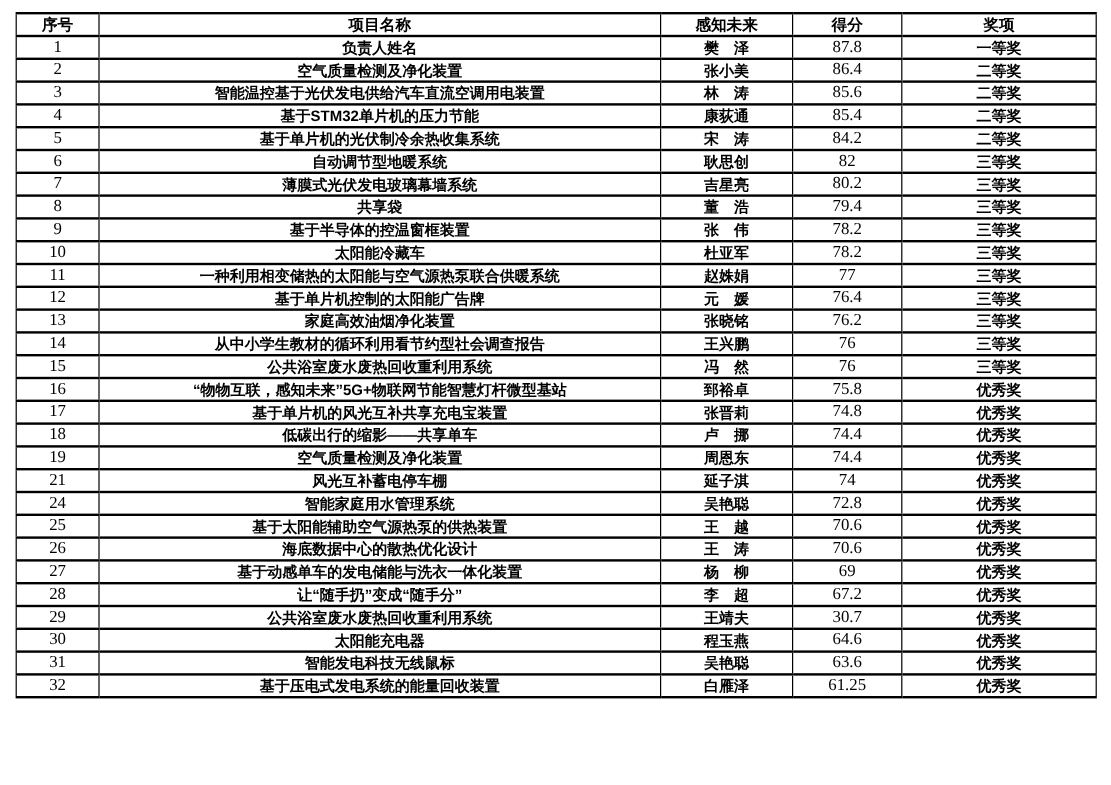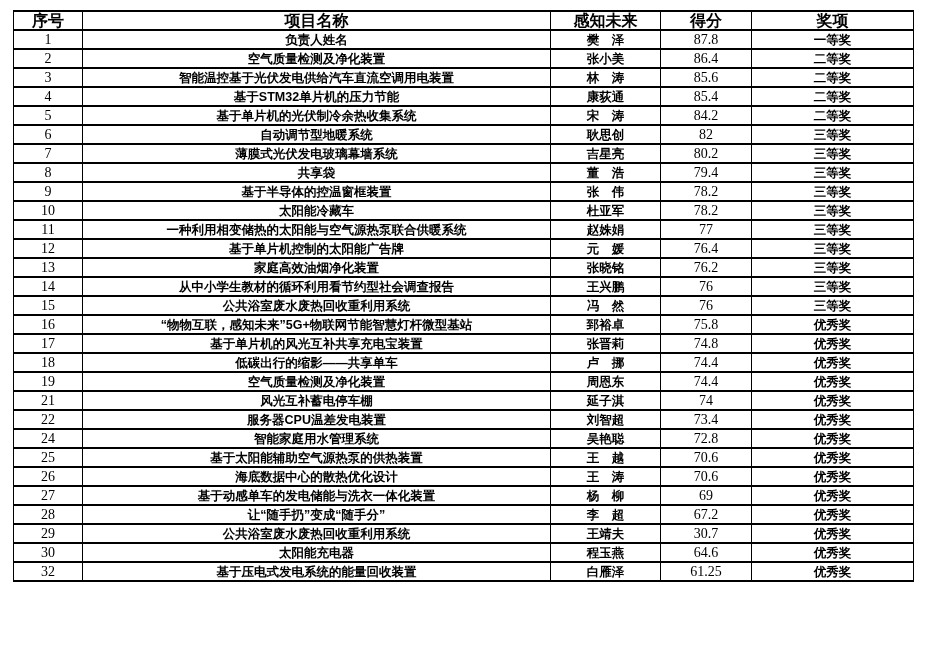--- a/index.html
+++ b/index.html
@@ -32,21 +32,21 @@
     border-bottom-width: 2px;
     text-align: center;
     vertical-align: middle;
     height: 17px;
     padding: 0 2px;
     overflow: hidden;
     white-space: nowrap;
   }
   table.award-table th {
     font-weight: bold;
-    font-size: 16px;
+    font-size: 13px;
     line-height: 17px;
   }
   td.cell-cn {
     font-weight: bold;
     font-size: 12.5px;
     line-height: 16px;
   }
   td.cell-num {
     font-family: "Liberation Serif", serif;
     font-weight: normal;
@@ -215,27 +215,20 @@
           <td class="cell-cn">优秀奖</td>
         </tr>
         <tr>
           <td class="cell-num">21</td>
           <td class="cell-cn">风光互补蓄电停车棚</td>
           <td class="cell-cn">延子淇</td>
           <td class="cell-num">74</td>
           <td class="cell-cn">优秀奖</td>
         </tr>
         <tr>
-          <td class="cell-num">22</td>
-          <td class="cell-cn">服务器CPU温差发电装置</td>
-          <td class="cell-cn">刘智超</td>
-          <td class="cell-num">73.4</td>
-          <td class="cell-cn">优秀奖</td>
-        </tr>
-        <tr>
           <td class="cell-num">24</td>
           <td class="cell-cn">智能家庭用水管理系统</td>
           <td class="cell-cn">吴艳聪</td>
           <td class="cell-num">72.8</td>
           <td class="cell-cn">优秀奖</td>
         </tr>
         <tr>
           <td class="cell-num">25</td>
           <td class="cell-cn">基于太阳能辅助空气源热泵的供热装置</td>
           <td class="cell-cn">王　越</td>
@@ -268,20 +261,27 @@
           <td class="cell-cn">公共浴室废水废热回收重利用系统</td>
           <td class="cell-cn">王靖夫</td>
           <td class="cell-num">30.7</td>
           <td class="cell-cn">优秀奖</td>
         </tr>
         <tr>
           <td class="cell-num">30</td>
           <td class="cell-cn">太阳能充电器</td>
           <td class="cell-cn">程玉燕</td>
           <td class="cell-num">64.6</td>
+          <td class="cell-cn">优秀奖</td>
+        </tr>
+        <tr>
+          <td class="cell-num">31</td>
+          <td class="cell-cn">智能发电科技无线鼠标</td>
+          <td class="cell-cn">吴艳聪</td>
+          <td class="cell-num">63.6</td>
           <td class="cell-cn">优秀奖</td>
         </tr>
         <tr>
           <td class="cell-num">32</td>
           <td class="cell-cn">基于压电式发电系统的能量回收装置</td>
           <td class="cell-cn">白雁泽</td>
           <td class="cell-num">61.25</td>
           <td class="cell-cn">优秀奖</td>
         </tr>
       </tbody>

